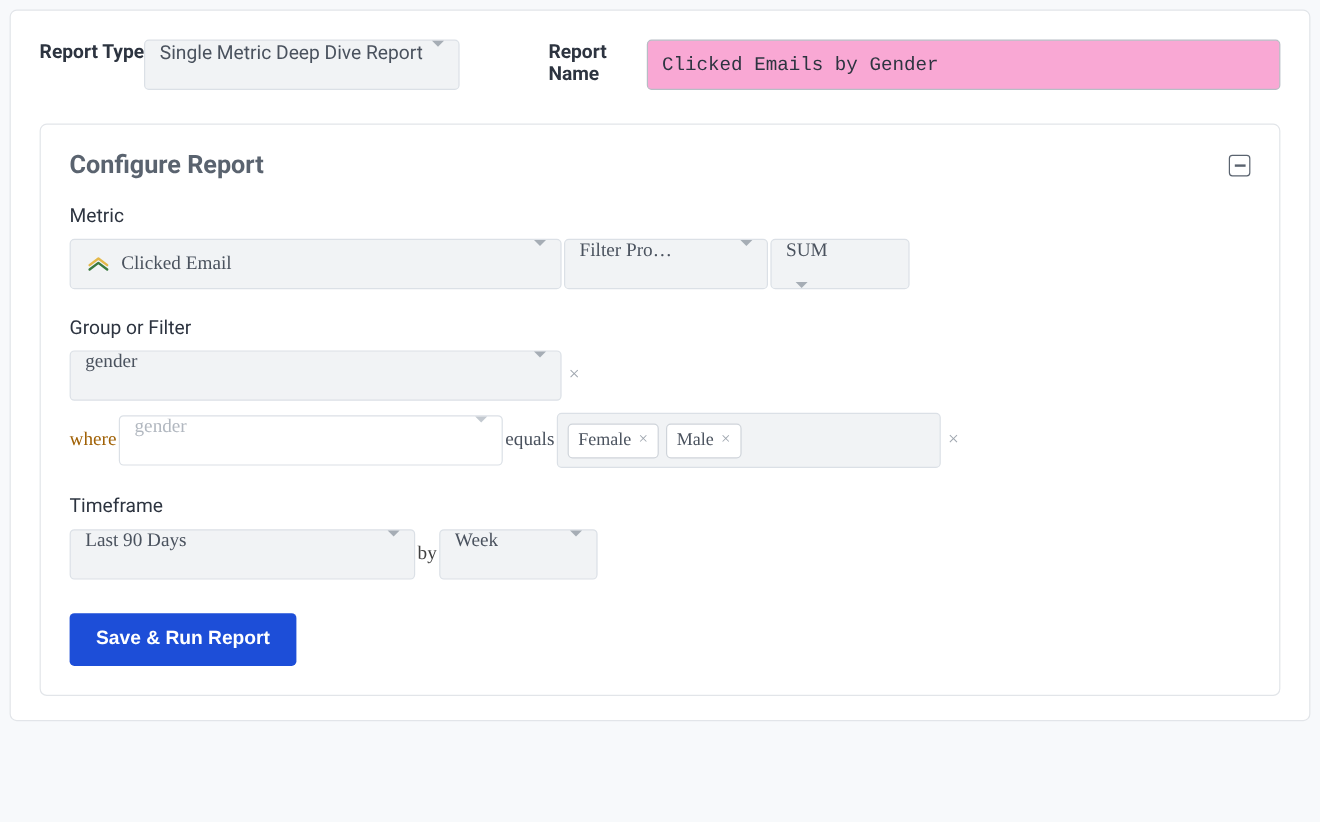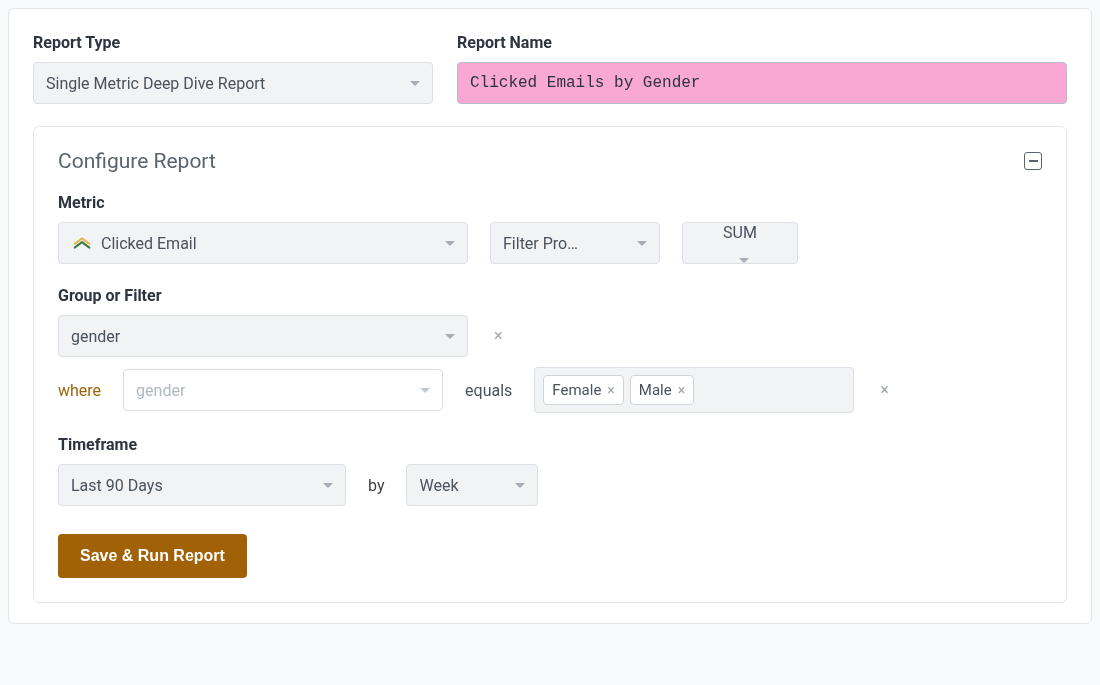--- a/index.html
+++ b/index.html
@@ -22,33 +22,32 @@
       width: 1084px;
       margin: 0 auto;
     }
     .top-row {
       display: flex;
       gap: 24px;
       margin-bottom: 22px;
     }
     .field-block {
       display: flex;
-      flex-direction: column;
+      flex-direction: row;
     }
     .field-block.report-type { width: 400px; }
     .field-block.report-name { flex: 1; }
     .field-label {
       font-weight: 700;
       color: #2d3440;
       font-size: 16px;
       margin-bottom: 10px;
     }
     .select-box {
       display: flex;
-      align-items: center;
       justify-content: space-between;
       height: 42px;
       padding: 0 12px;
       background: #f1f3f5;
       border: 1px solid #dbe0e6;
       border-radius: 4px;
       color: #4a525e;
       font-size: 16px;
       cursor: pointer;
     }
@@ -76,51 +75,52 @@
       position: relative;
     }
     .inner-header {
       display: flex;
       align-items: center;
       justify-content: space-between;
       margin-bottom: 20px;
     }
     .inner-title {
       font-size: 21px;
-      font-weight: 400;
+      font-weight: 700;
       color: #5a636f;
     }
     .collapse-btn {
       width: 18px;
       height: 18px;
       border: 1.5px solid #5a636f;
       border-radius: 3px;
       display: flex;
       align-items: center;
       justify-content: center;
       cursor: pointer;
       flex-shrink: 0;
     }
     .collapse-btn::before {
       content: "";
       width: 9px;
       height: 1.5px;
       background: #5a636f;
     }
     .section-label {
-      font-weight: 700;
+      font-weight: 400;
       color: #2d3440;
       font-size: 16px;
       margin-bottom: 10px;
     }
     .row {
       display: flex;
       align-items: center;
-      gap: 22px;
+      gap: 2px;
       margin-bottom: 22px;
+      font-family: Liberation Serif, serif;
     }
     .row.tight { margin-bottom: 10px; }
     .metric-select {
       width: 410px;
     }
     .metric-icon {
       width: 22px;
       height: 22px;
       margin-right: 8px;
       display: inline-flex;
@@ -186,21 +186,21 @@
       color: #404040;
       font-size: 16px;
     }
     .interval-select { width: 132px; }
     .run-btn {
       display: inline-flex;
       align-items: center;
       justify-content: center;
       height: 44px;
       padding: 0 22px;
-      background: #a16207;
+      background: #1d4ed8;
       color: #fff;
       font-size: 16px;
       font-weight: 700;
       border: none;
       border-radius: 4px;
       cursor: pointer;
       margin-top: 6px;
     }
     .caret {
       width: 0;

